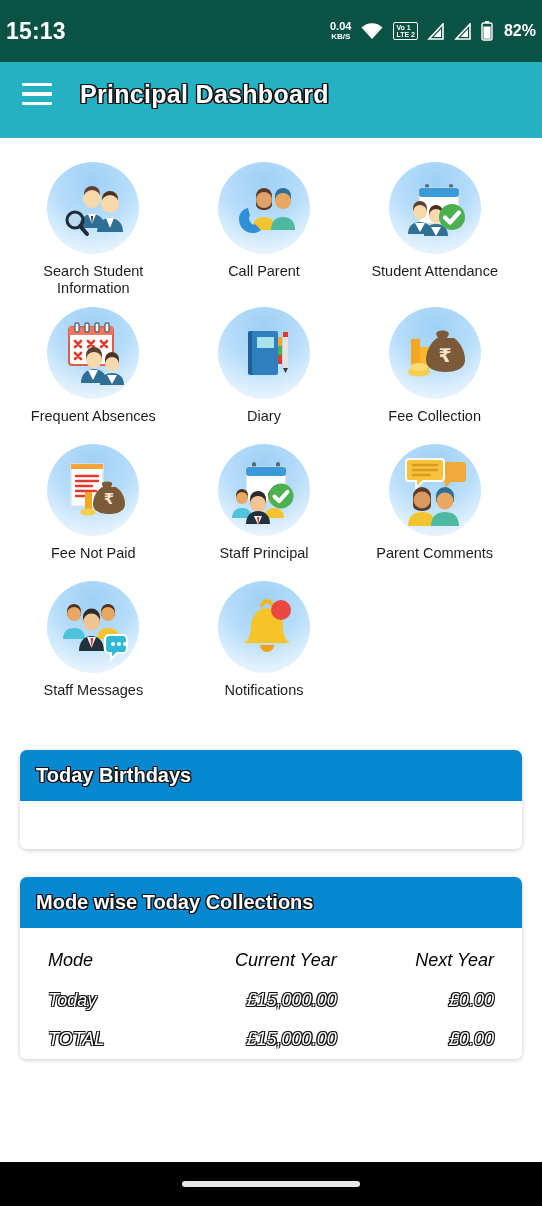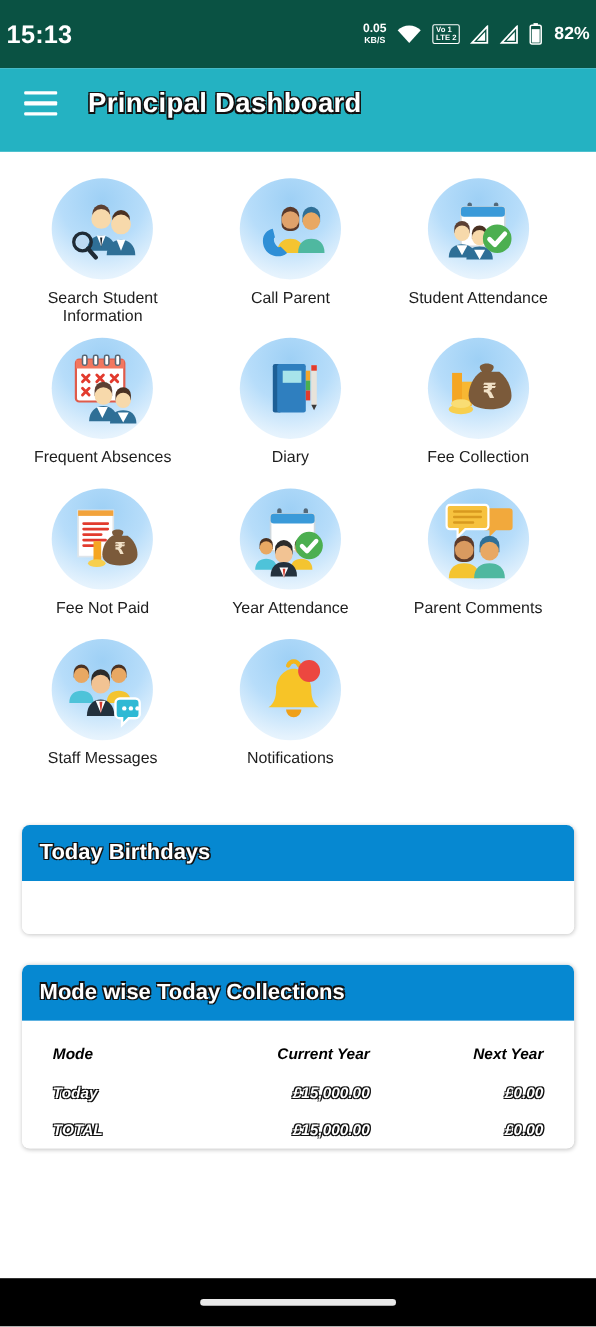--- a/index.html
+++ b/index.html
@@ -79,21 +79,21 @@
   }
   .card-header-title {
     font-size: 20px; font-weight: 700; color: #fff;
     text-shadow: -1.2px -1.2px 0 #111, 1.2px -1.2px 0 #111, -1.2px 1.2px 0 #111, 1.2px 1.2px 0 #111;
   }
   .card-body { background:#fff; min-height: 48px; }
 
   
   .ctable { width: 100%; border-collapse: collapse; }
   .ctable th, .ctable td {
-    font-size: 14px; font-style: italic; font-weight: 700;
+    font-size: 18px; font-style: italic; font-weight: 400;
     color: #000; padding: 9px 20px;
   }
   .ctable th:first-child, .ctable td:first-child { text-align: left; padding-left: 28px; }
   .ctable th:nth-child(2), .ctable td:nth-child(2) { text-align: right; padding-right: 10px; margin-top: 37px; }
   .ctable th:last-child, .ctable td:last-child  { text-align: right; padding-right: 28px; }
   .ctable thead th { padding-top: 22px; padding-bottom: 10px; }
   .ctable tbody td {
     color: #fff;
     text-shadow: -1.1px -1.1px 0 #111, 1.1px -1.1px 0 #111, -1.1px 1.1px 0 #111, 1.1px 1.1px 0 #111;
   }
@@ -110,21 +110,21 @@
 </style>
 </head>
 <body>
 
 <div class="phone">
 
   <div class="statusbar">
     <div class="status-time">15:13</div>
     <div class="status-right">
       <div class="netspeed">
-        <span class="n1">0.05</span>
+        <span class="n1">0.04</span>
         <span class="n2">KB/S</span>
       </div>
       <svg class="wifi-ico" viewBox="0 0 24 18">
         <path d="M12 17 L1.5 5.5 A15 15 0 0 1 22.5 5.5 Z" fill="#fff"></path>
       </svg>
       <span class="volte-ico">
         <span>Vo 1</span>
         <span>LTE 2</span>
       </span>
       <svg class="sig-ico" viewBox="0 0 18 17">
@@ -308,21 +308,21 @@
           <path d="M36 64c0-7 4.5-10 10-10s10 3 10 10z" fill="#f4c430"></path>
           <path d="M22 45a8 8 0 0 1 16 0v5H22z" fill="#2b2b2b"></path>
           <circle cx="30" cy="50" r="8" fill="#f2c393"></circle>
           <path d="M18 70c0-9 5.5-13 12-13s12 4 12 13z" fill="#23313d"></path>
           <path d="M26 62h8l-4 9z" fill="#fff"></path>
           <path d="M29 63h2.4l-1.2 9z" fill="#d23b2e"></path>
           <circle cx="53" cy="42" r="12.5" fill="#4caf50"></circle>
           <path d="M46.5 42.5l4.6 4.6 8.4-9.3" fill="none" stroke="#fff" stroke-width="4" stroke-linecap="round" stroke-linejoin="round"></path>
         </svg>
       </div>
-      <div class="tile-label">Year Attendance</div>
+      <div class="tile-label">Staff Principal</div>
     </div>
 
     <div class="tile">
       <div class="tile-circle">
         <svg width="72" height="72" viewBox="0 0 72 72">
           <path d="M42 8h22a3 3 0 0 1 3 3v14a3 3 0 0 1-3 3H52l-6 6v-6h-4a3 3 0 0 1-3-3V11a3 3 0 0 1 3-3z" fill="#f2a93c"></path>
           <path d="M10 5h32a3 3 0 0 1 3 3v16a3 3 0 0 1-3 3H24l-7 7v-7h-7a3 3 0 0 1-3-3V8a3 3 0 0 1 3-3z" fill="#f7c23e" stroke="#fff" stroke-width="2"></path>
           <g stroke="#d99a1f" stroke-width="2.4" stroke-linecap="round">
             <path d="M14 11h24M14 16h24M14 21h17"></path>
           </g>

